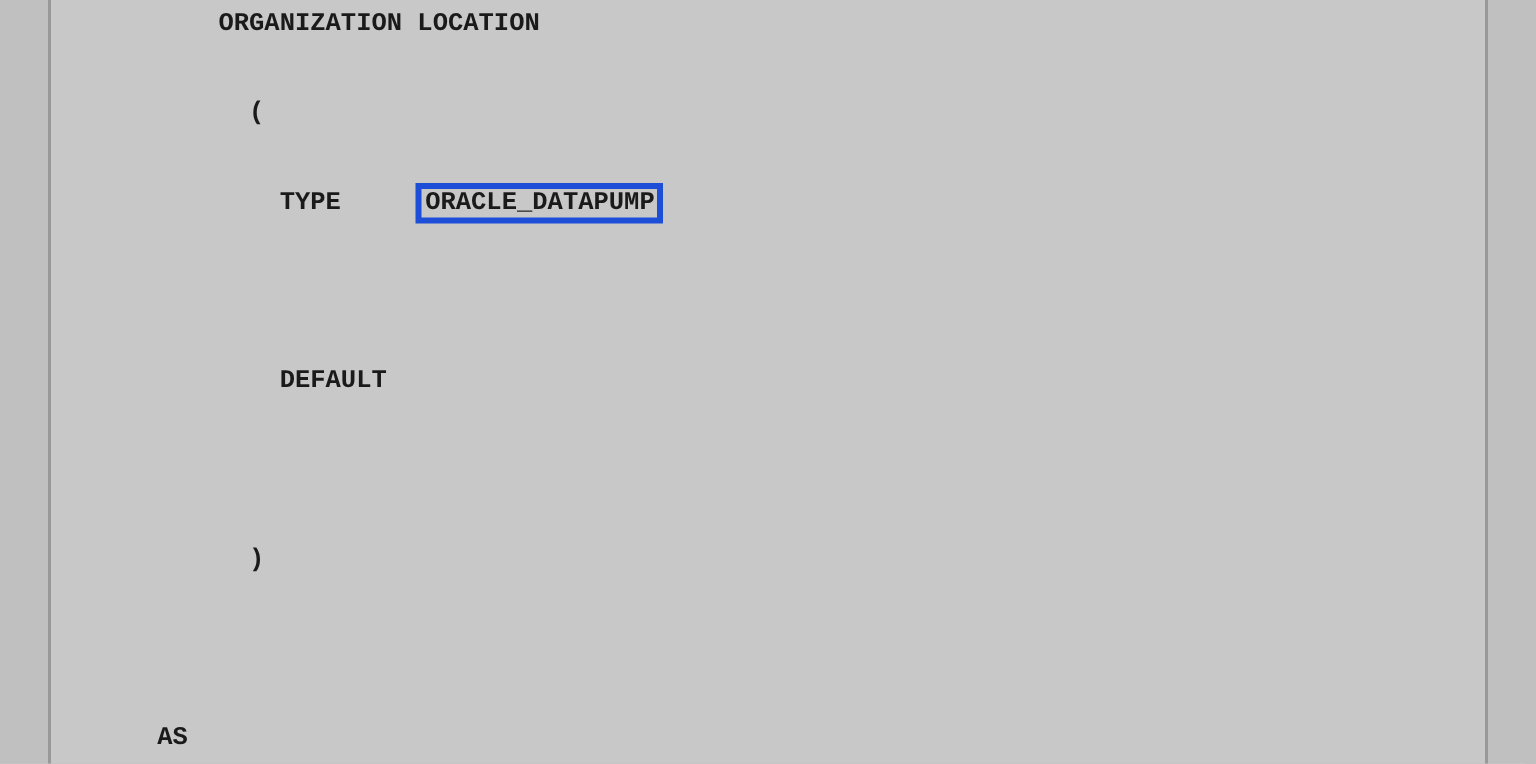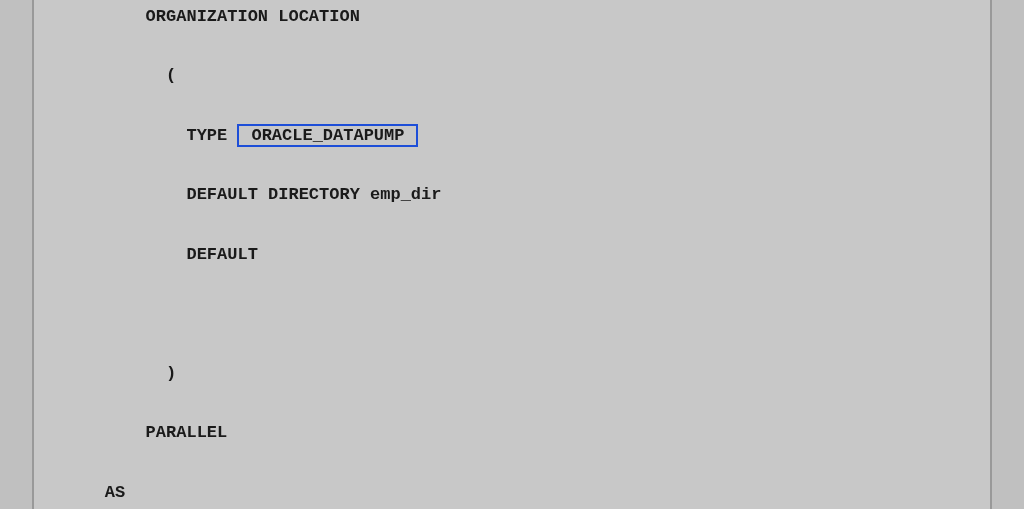--- a/index.html
+++ b/index.html
@@ -31,38 +31,39 @@
       font-family: 'Courier New', Courier, monospace;
       font-size: 17px;
       font-weight: bold;
       color: #1a1a1a;
       line-height: 1.75;
       white-space: pre;
     }
 
     .highlight-box {
       display: inline;
-      border: 2px solid #1d4ed8;
-      padding: 0 12px;
+      border: 4px solid #1d4ed8;
+      padding: 0 2px;
       background: transparent;
+      margin-left: 40px;
     }
   </style>
 </head>
 <body>
 
 <div class="code-container">
   <div class="code-block">
     <br>
     <br>
     <span>    ORGANIZATION LOCATION</span><br>
     <span>      (</span><br>
     <span>        TYPE </span><span class="highlight-box">ORACLE_DATAPUMP</span><br>
-    <span>        DEFAULT DIRECTORY emp_dir</span><br>
+    <br>
     <span>        DEFAULT</span><br>
     <br>
     <span>      )</span><br>
-    <span>    PARALLEL</span><br>
+    <br>
     <span>AS</span><br>
     <br>
     
   </div>
 
 </div>
 
 </body></html>

